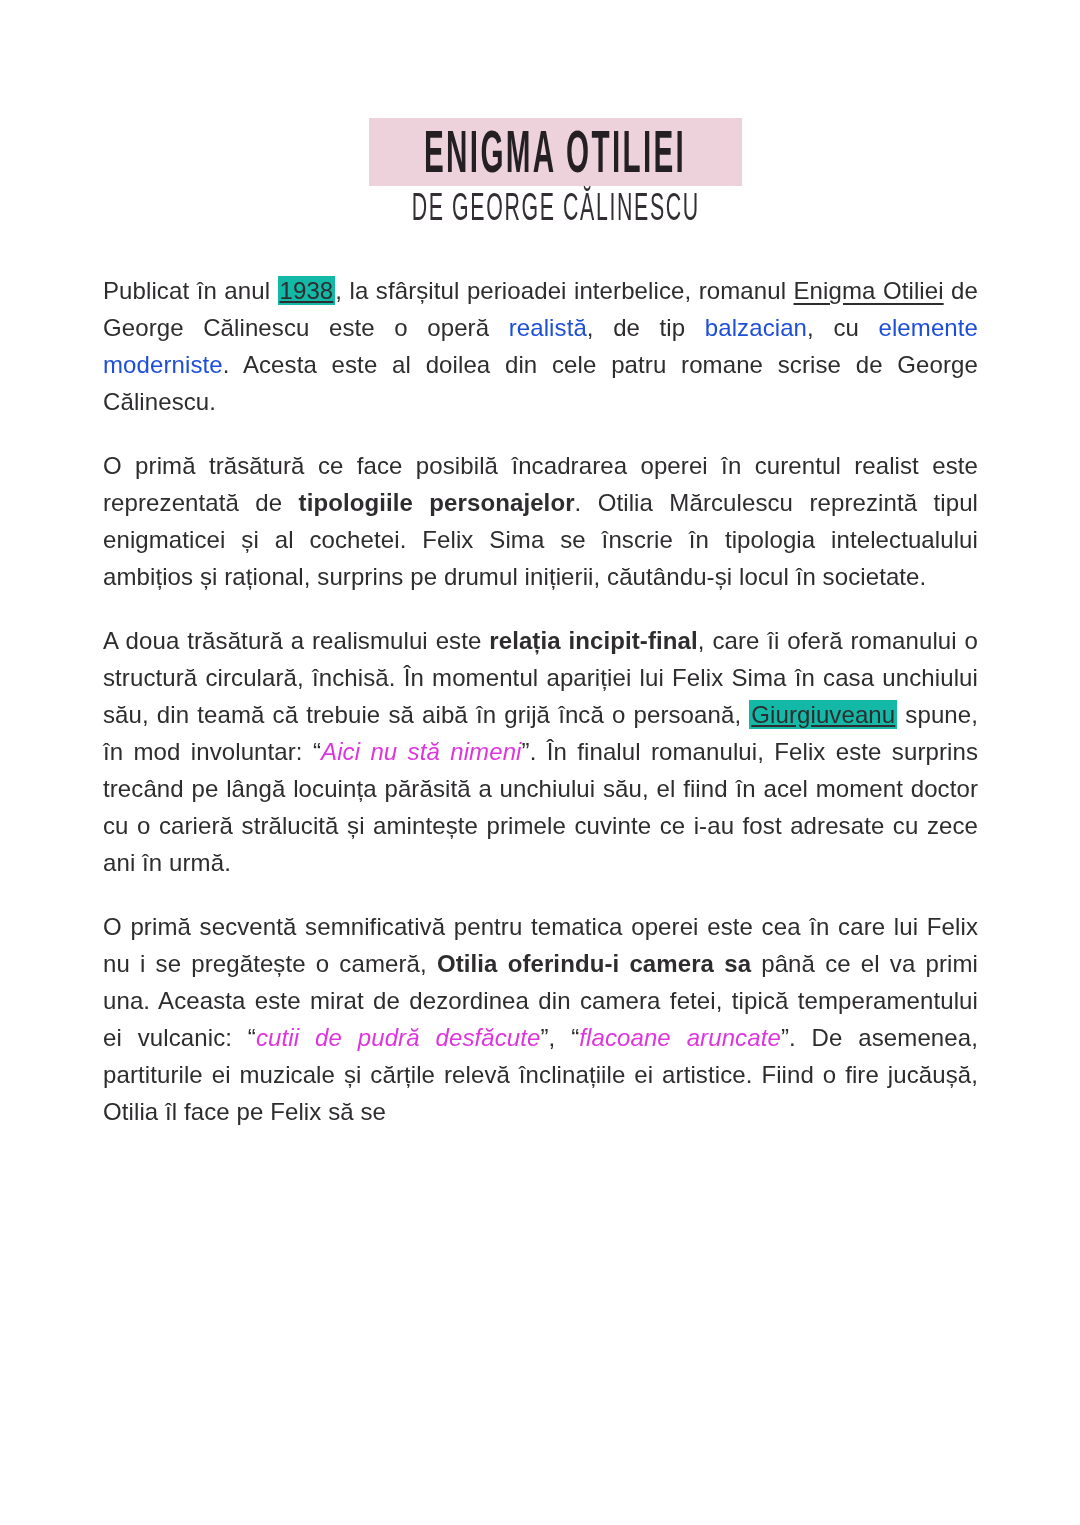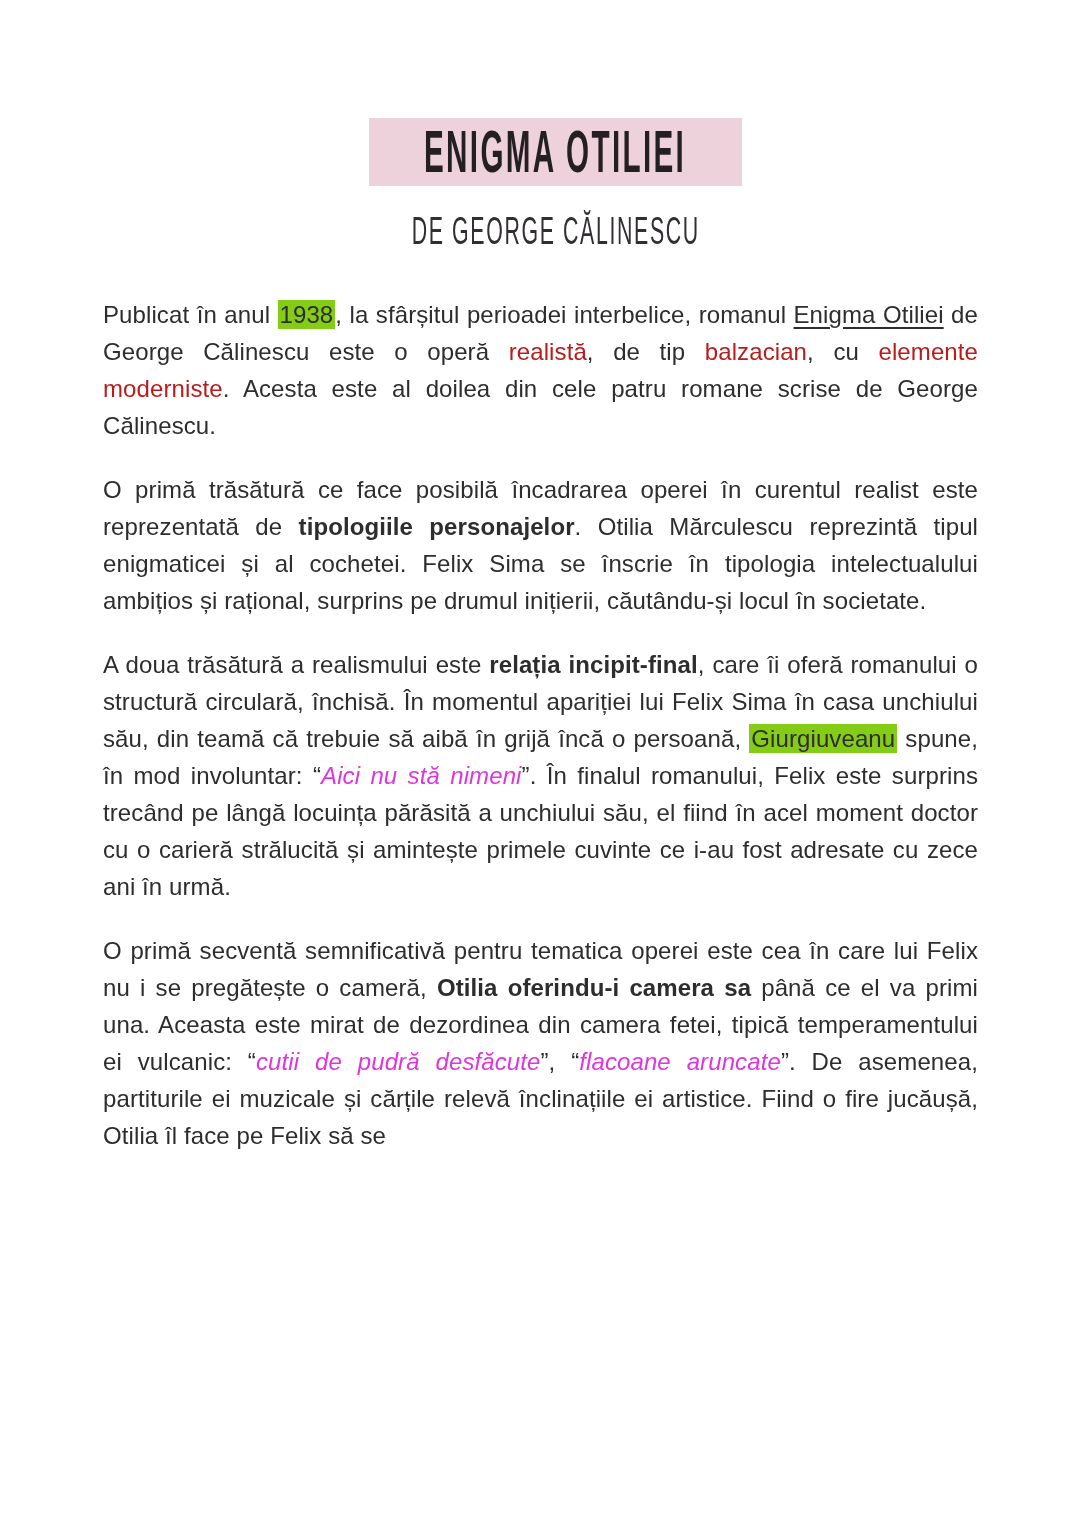--- a/index.html
+++ b/index.html
@@ -35,21 +35,21 @@
     display: inline-block;
     transform: scaleY(1.55) scaleX(0.78);
     transform-origin: center;
     font-size: 38px;
     font-weight: 600;
     letter-spacing: 3px;
     color: #241f23;
     white-space: nowrap;
   }
   .subtitle {
-    margin-top: 24px;
+    margin-top: 0;
     height: 40px;
     line-height: 40px;
   }
   .subtitle-stretch {
     display: inline-block;
     transform: scaleY(1.5) scaleX(0.82);
     transform-origin: center;
     font-size: 26px;
     font-weight: 400;
     letter-spacing: 2px;
@@ -62,23 +62,23 @@
   }
   .para {
     font-size: 24px;
     line-height: 37px;
     text-align: justify;
     margin-bottom: 27px;
     letter-spacing: 0.1px;
   }
   .run-n  { }
   .run-b  { font-weight: 700; }
-  .run-m  { color: #b91c1c; }
+  .run-m  { color: #1d4ed8; }
   .run-mi { color: #de35de; font-style: italic; }
-  .run-hl { background: #84cc16; padding: 1px 2px; }
+  .run-hl { background: #14b8a6; padding: 1px 2px; text-decoration: underline; }
   .run-u  { text-decoration: underline; text-underline-offset: 4px; }
 </style>
 </head>
 <body>
 
 <div class="page">
 
   <header class="doc-header">
     <div class="title-highlight">
       <span class="title-stretch">ENIGMA OTILIEI</span>

